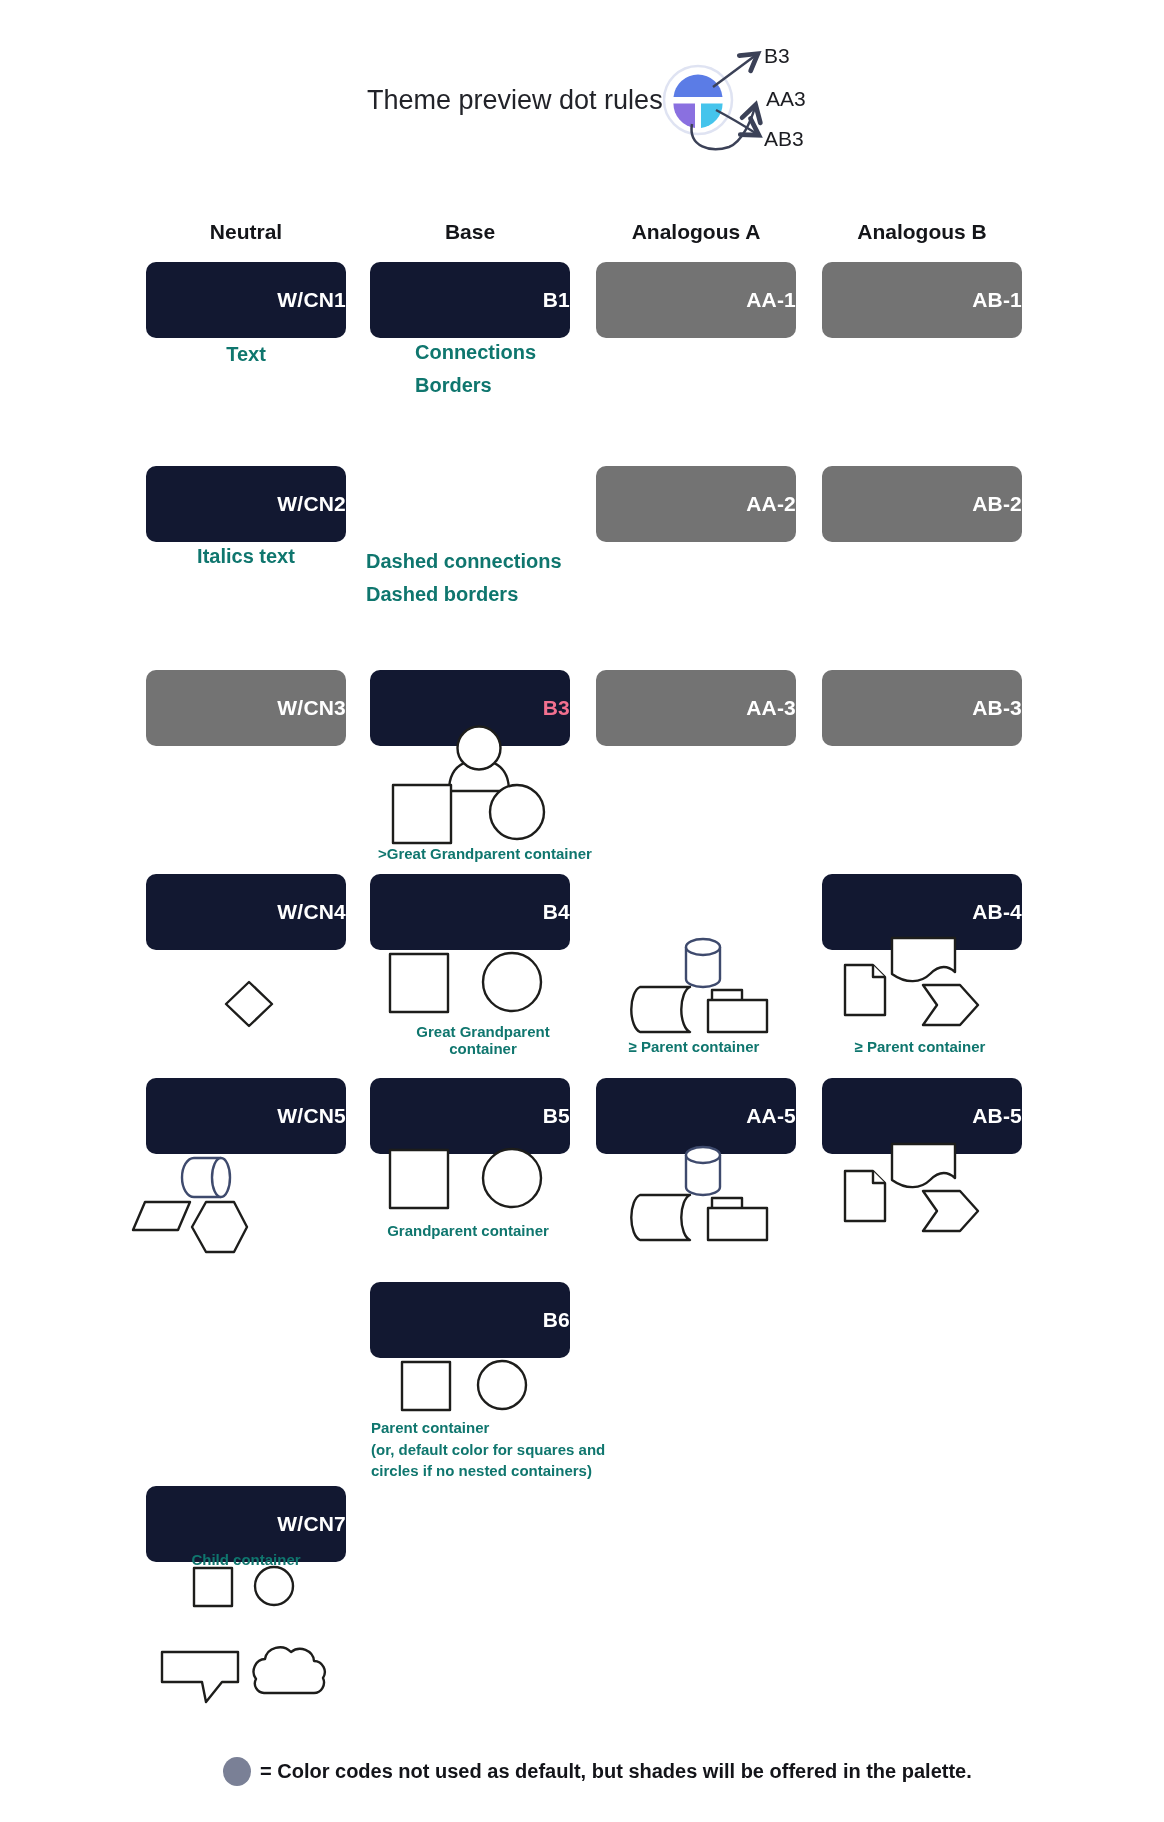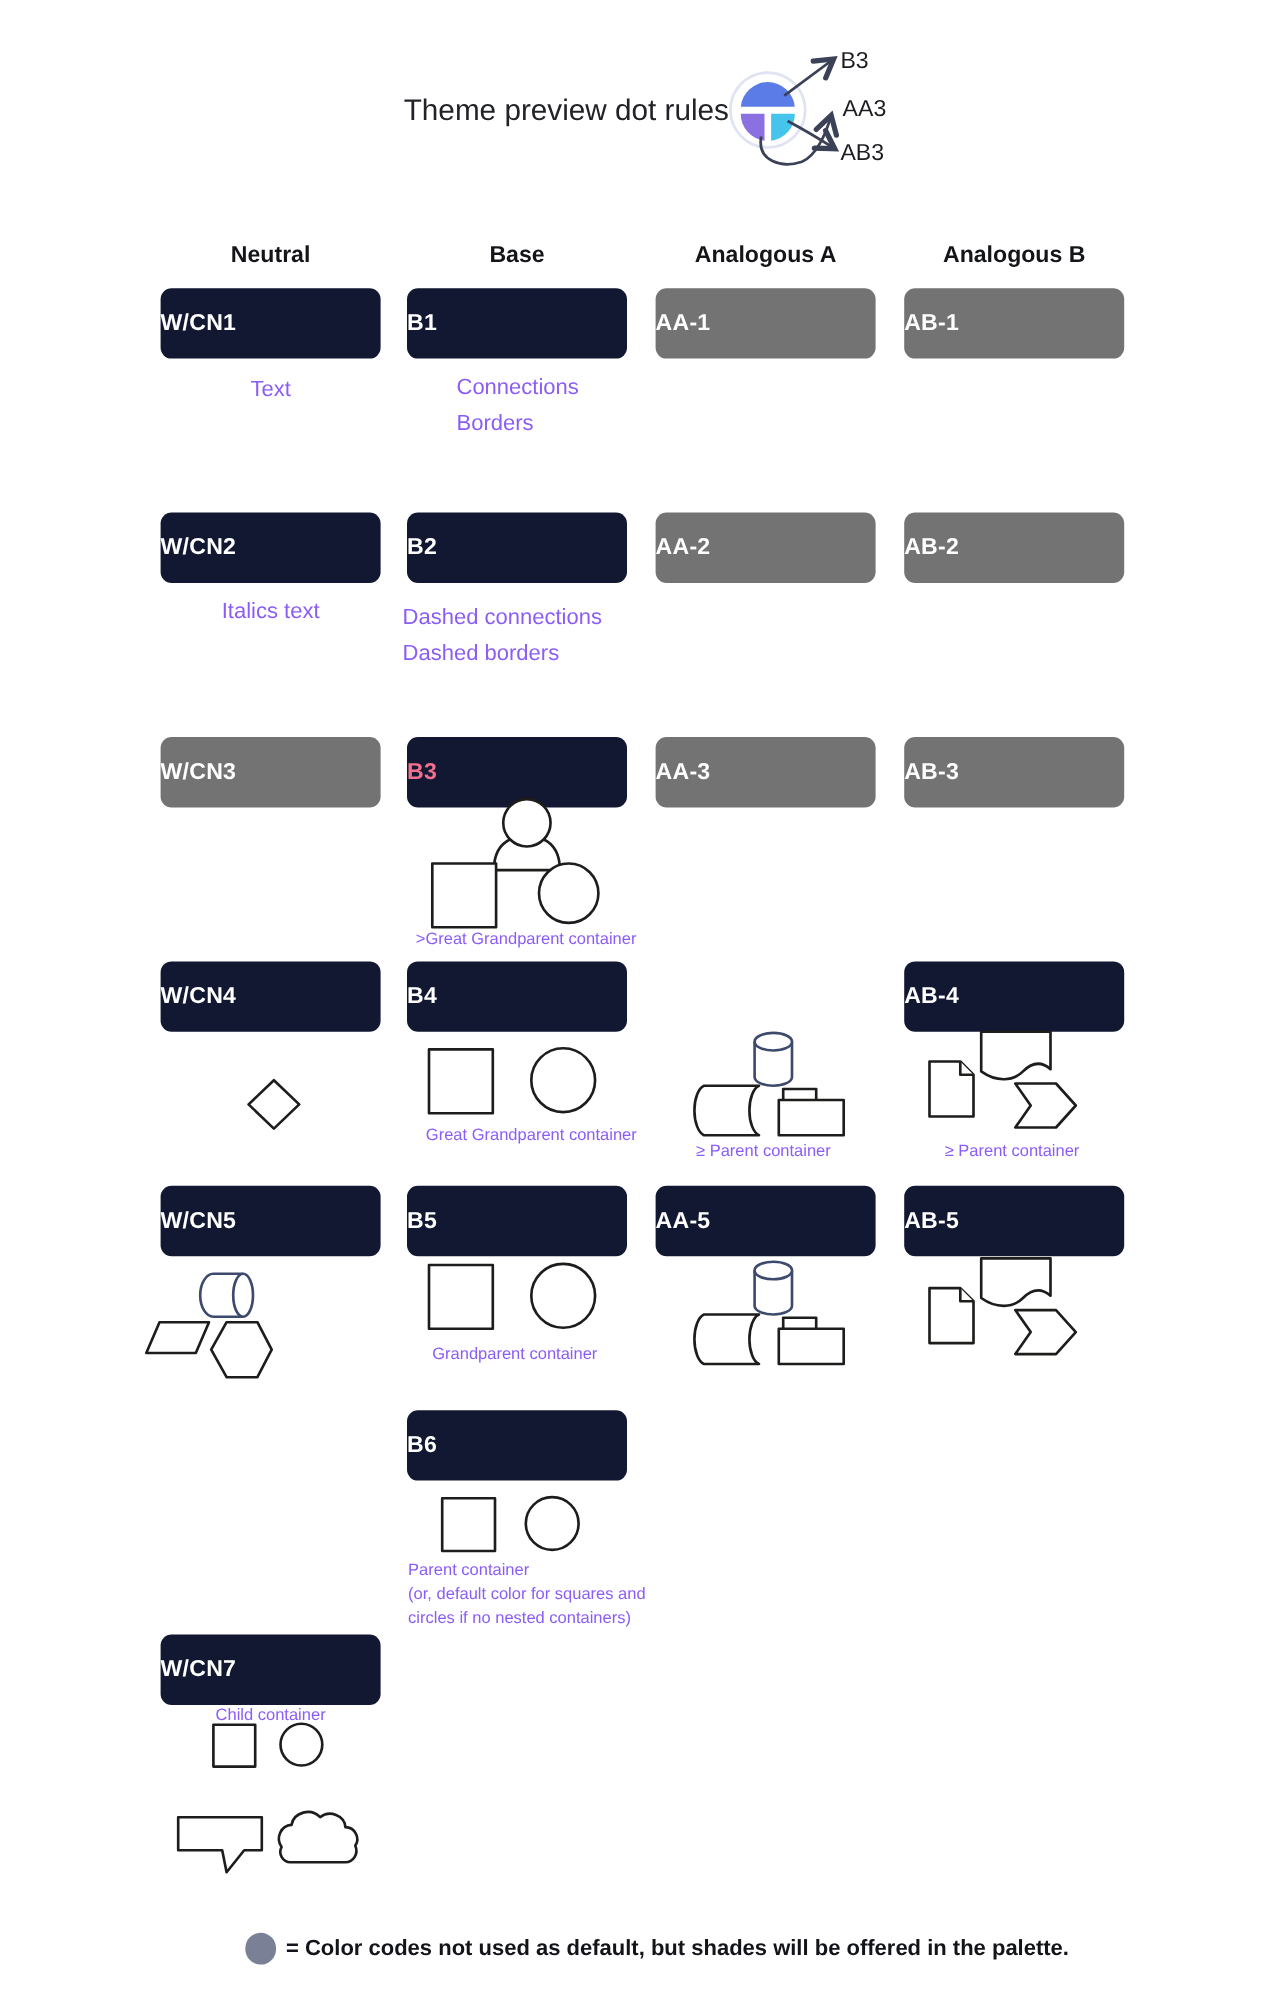--- a/index.html
+++ b/index.html
@@ -1,27 +1,27 @@
 <!DOCTYPE html>
 <html><head>
 <meta charset="utf-8">
 <style>
   html,body{margin:0;padding:0;background:#ffffff;}
   .canvas{position:relative;width:1164px;height:1822px;background:#fff;
           font-family:"Liberation Sans",sans-serif;color:#1b1c21;overflow:hidden;}
   .title{position:absolute;font-size:27px;font-weight:400;color:#222329;white-space:nowrap;}
   .dot-label{position:absolute;font-size:21px;font-weight:400;color:#1c1d22;white-space:nowrap;}
   .col-header{position:absolute;width:200px;text-align:center;font-size:21px;font-weight:bold;color:#141519;}
-  .swatch{position:absolute;width:200px;height:64px;border-radius:10px;
-          display:flex;align-items:center;justify-content:flex-start;}
+  .swatch{position:absolute;width:200px;height:76px;border-radius:10px;
+          display:flex;align-items:center;justify-content:flex-end;}
   .swatch .swatch-label{font-size:21px;font-weight:bold;color:#ffffff;letter-spacing:.2px;}
   .swatch.dark{background:#121831;}
   .swatch.muted{background:#737373;}
   .swatch.pink .swatch-label{color:#f2708f;}
-  .note{position:absolute;font-weight:normal;color:#8b5cf6;white-space:nowrap;}
+  .note{position:absolute;font-weight:bold;color:#0f766e;white-space:nowrap;}
   .note.big{font-size:20px;}
   .note.small{font-size:15px;}
   .note.ctr{width:200px;text-align:center;white-space:normal;}
   svg.shape{position:absolute;overflow:visible;}
   .outline{fill:#ffffff;stroke:#1d1d1b;stroke-width:2.4;stroke-linejoin:round;}
   .outline-cyl{fill:#ffffff;stroke:#3e4a6d;stroke-width:2.4;}
   .legend-dot{position:absolute;width:28px;height:29px;border-radius:50%;}
   .legend-text{position:absolute;font-size:20px;font-weight:bold;color:#131419;line-height:29px;white-space:nowrap;}
 </style>
 </head>
@@ -68,23 +68,20 @@
   <div class="swatch muted" style="left:822px;top:262px;">
       <span class="swatch-label">AB-1</span>
     </div>
   <div class="note big ctr" style="left:146px;top:343px;">Text</div>
   <div class="note big" style="left:415px;top:341px;">Connections</div>
   <div class="note big" style="left:415px;top:374px;">Borders</div>
 
   <div class="swatch dark" style="left:146px;top:466px;">
       <span class="swatch-label">W/CN2</span>
     </div>
-  <div class="swatch dark" style="left:370px;top:466px;">
-      <span class="swatch-label">B2</span>
-    </div>
   <div class="swatch muted" style="left:596px;top:466px;">
       <span class="swatch-label">AA-2</span>
     </div>
   <div class="swatch muted" style="left:822px;top:466px;">
       <span class="swatch-label">AB-2</span>
     </div>
   <div class="note big ctr" style="left:146px;top:545px;">Italics text</div>
   <div class="note big" style="left:366px;top:550px;">Dashed connections</div>
   <div class="note big" style="left:366px;top:583px;">Dashed borders</div>
 

